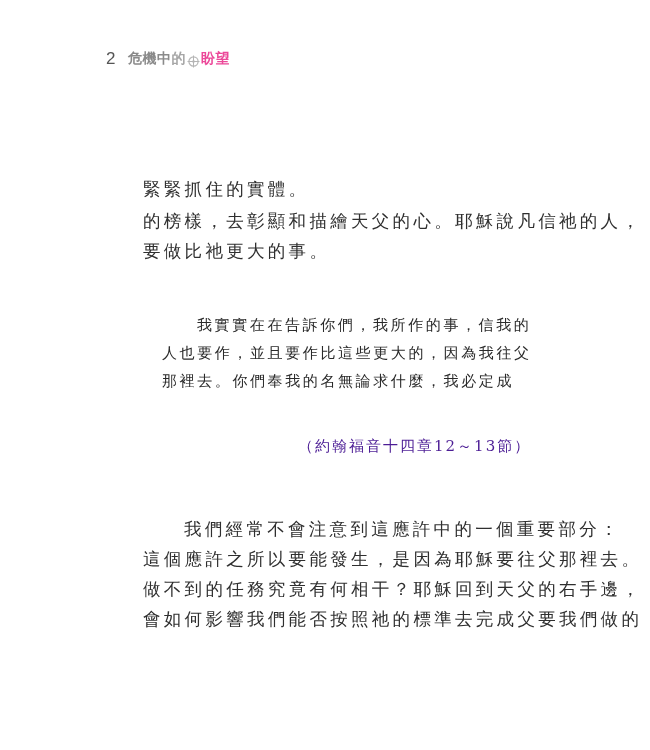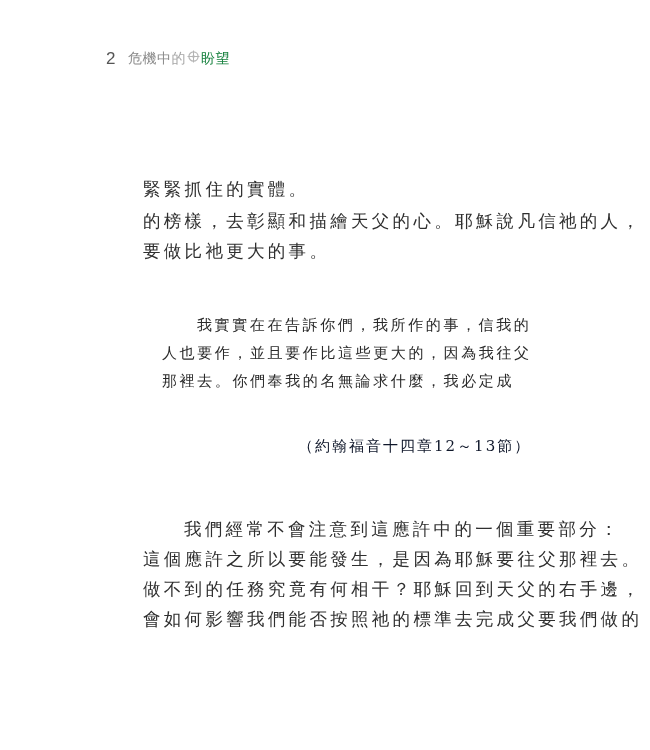--- a/index.html
+++ b/index.html
@@ -27,26 +27,27 @@
       letter-spacing: 0.5px;
     }
     .page-number {
       font-size: 17px;
       color: #555;
       margin-right: 12px;
       font-family: "Liberation Sans", sans-serif;
     }
     .book-title {
       display: flex;
-      align-items: flex-start;
+      align-items: flex-end;
       color: #8a8a8a;
+      font-weight: bold;
     }
     .title-part-a { color: #8a8a8a; }
     .title-part-b { color: #a6a6a6; }
-    .title-part-c { color: #15803d; }
+    .title-part-c { color: #ec4899; }
     .compass-icon {
       display: inline-block;
       width: 13px;
       height: 13px;
       margin: 0 1px;
       vertical-align: middle;
     }
     .body-text {
       position: absolute;
       left: 127px;
@@ -82,21 +83,21 @@
       white-space: nowrap;
     }
     .quote .q-indent { padding-left: 35px; }
     .citation {
       position: absolute;
       left: 298px;
       top: 437px;
       font-family: "DejaVu Serif", "Liberation Serif", serif;
       font-size: 15px;
       letter-spacing: 2px;
-      color: #0f172a;
+      color: #4c1d95;
       white-space: nowrap;
     }
   </style>
 </head>
 <body>
 
 <div class="running-header">
   <span class="page-number">2</span>
   <span class="book-title">
     <span class="title-part-a">危機中</span>

